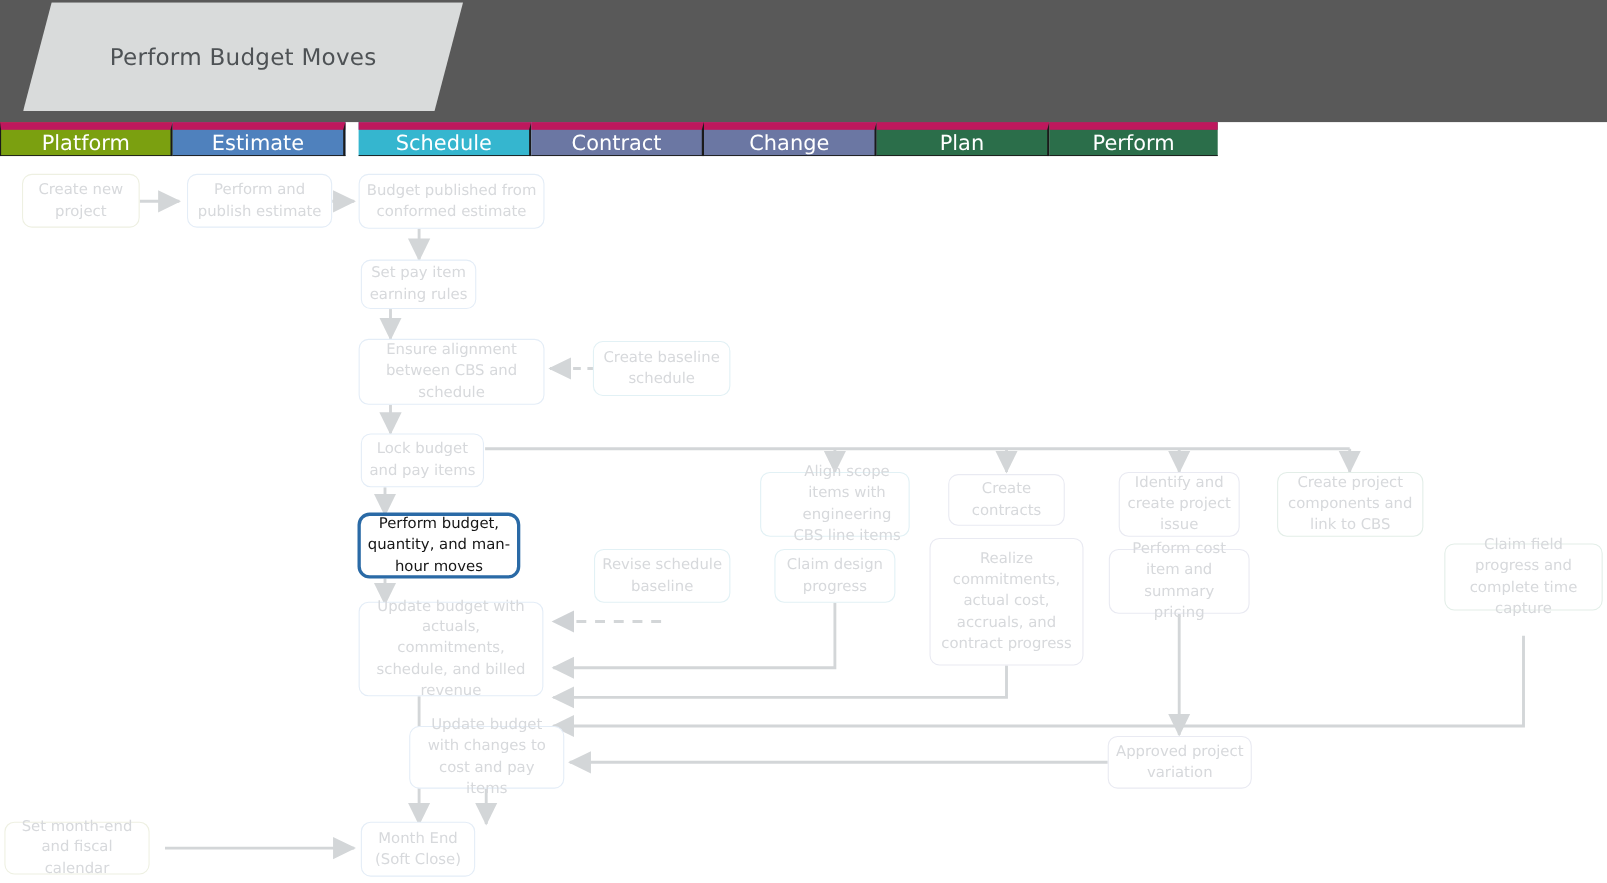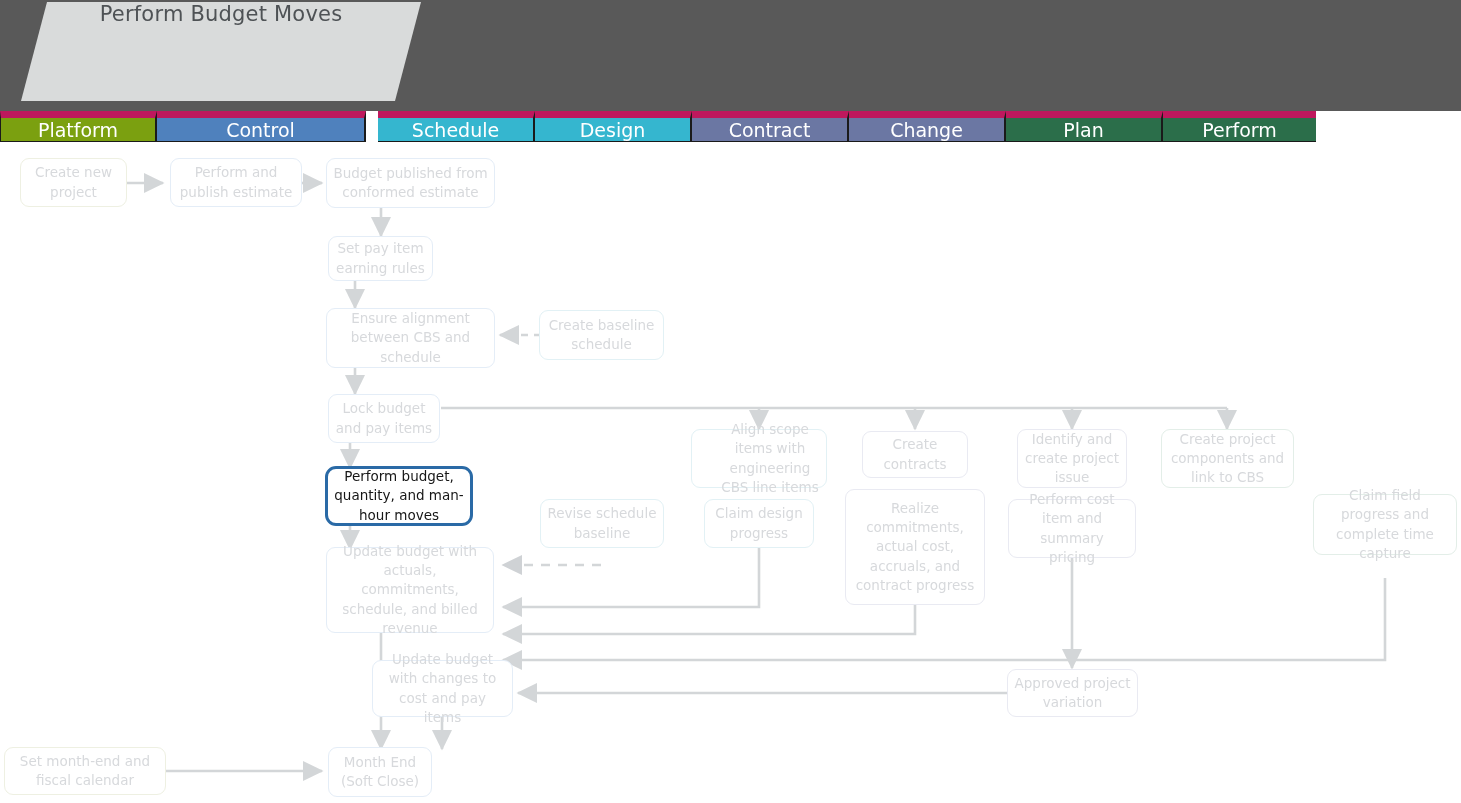--- a/index.html
+++ b/index.html
@@ -14,21 +14,21 @@
 
   
   #header-band{
     position:absolute;left:0;top:0;width:1461px;height:111px;
     background:#595959;
   }
   #title-banner{
     position:absolute;left:21px;top:2px;width:400px;height:99px;
     background:#d9dbdb;
     clip-path:polygon(6.5% 0%, 100% 0%, 93.5% 100%, 0% 100%);
-    display:flex;justify-content:center;
+    display:flex;align-items:center;justify-content:center;
   }
   #title-text{
     font-size:21px;color:#4e5255;letter-spacing:.2px;
     font-family:"DejaVu Sans", sans-serif;
     white-space:nowrap;
   }
 
   
   #tab-strip{
     position:absolute;left:0;top:111px;width:1461px;height:31px;
@@ -86,28 +86,25 @@
 <div id="header-band">
   <div id="title-banner">
     <div id="title-text">Perform Budget Moves</div>
   </div>
 </div>
 
 <div id="tab-strip">
     <div class="tab" style="width: 157px; background: rgb(123, 160, 16);">
       <span>Platform</span>
     </div>
-    <div class="tab" style="width: 209px; background: rgb(79, 129, 189);">
-      <span>Control</span>
+    <div class="tab" style="width: 157px; background: rgb(79, 129, 189);">
+      <span>Estimate</span>
     </div>
     <div class="tab" style="width: 157px; background: rgb(53, 182, 207); margin-left: 12px;">
       <span>Schedule</span>
-    </div>
-    <div class="tab" style="width: 157px; background: rgb(53, 182, 207);">
-      <span>Design</span>
     </div>
     <div class="tab" style="width: 157px; background: rgb(107, 119, 163);">
       <span>Contract</span>
     </div>
     <div class="tab" style="width: 157px; background: rgb(107, 119, 163);">
       <span>Change</span>
     </div>
     <div class="tab" style="width: 157px; background: rgb(43, 110, 74);">
       <span>Plan</span>
     </div>
@@ -224,20 +221,20 @@
       </div>
       <div class="node control" style="left: 326px; top: 405px; width: 168px; height: 86px;">
         <span>Update budget with actuals, commitments, schedule, and billed revenue</span>
       </div>
       <div class="node control" style="left: 372px; top: 518px; width: 141px; height: 57px;">
         <span>Update budget with changes to cost and pay items</span>
       </div>
       <div class="node change" style="left: 1007px; top: 527px; width: 131px; height: 48px;">
         <span>Approved project variation</span>
       </div>
-      <div class="node platform" style="left: 4px; top: 605px; width: 162px; height: 48px;">
+      <div class="node platform" style="left: 4px; top: 605px; width: 132px; height: 48px;">
         <span>Set month-end and fiscal calendar</span>
       </div>
       <div class="node control" style="left: 328px; top: 605px; width: 104px; height: 50px;">
         <span>Month End (Soft Close)</span>
       </div>
     </div>
 </div>
 
 </body></html>

